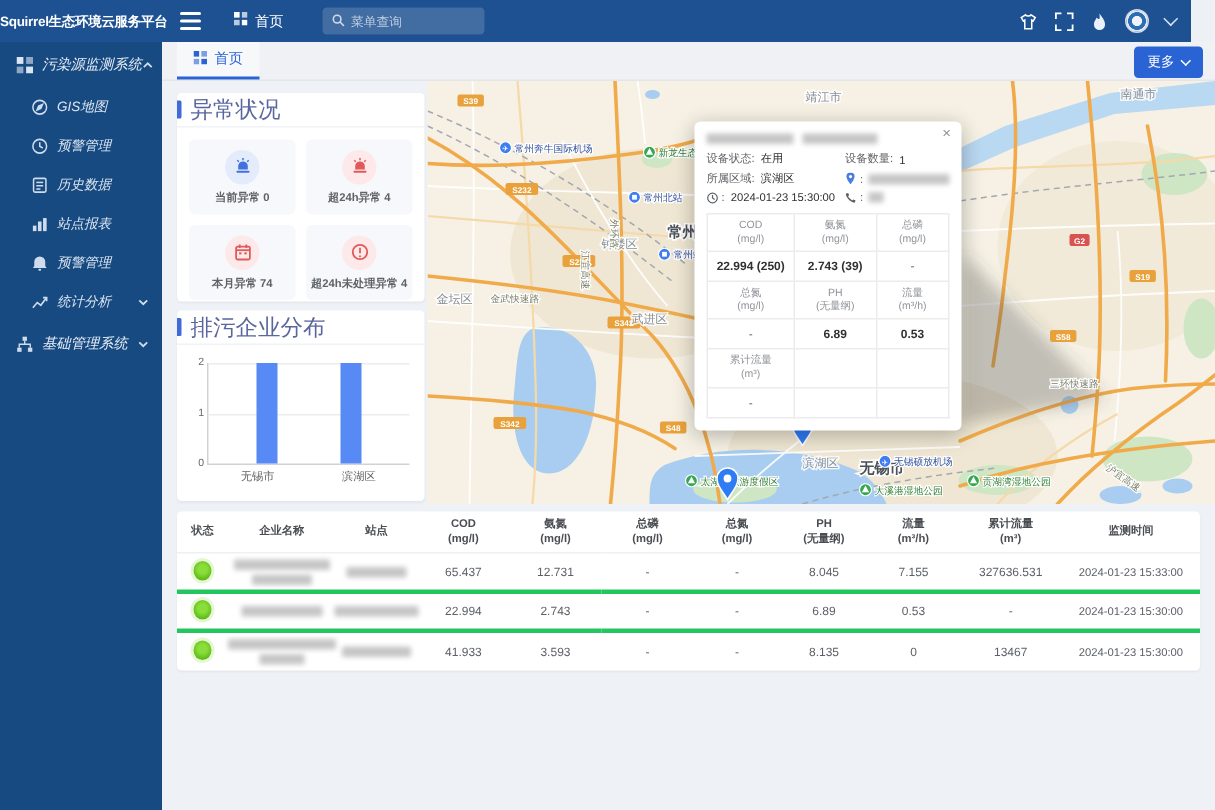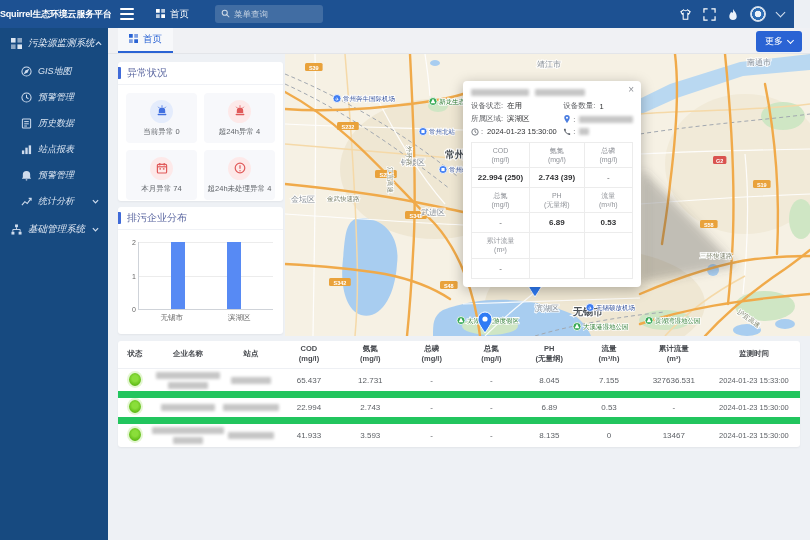--- a/index.html
+++ b/index.html
@@ -34,23 +34,23 @@
   .tabbar{position:relative;height:26px;background:#f0f1f4;border-bottom:1px solid #e3e5e9;display:flex;align-items:flex-end;}
   .tab{margin-left:10px;height:25px;display:flex;align-items:center;gap:5px;padding:0 11px;color:#2a63d4;font-size:9.5px;background:#f7f8fa;border-bottom:2px solid #2a63d4;cursor:pointer;}
   .tab .ticon svg{width:9px;height:9px;}
   .more-btn{position:absolute;right:8px;top:3px;background:#2a63d4;color:#fff;border-radius:3px;padding:4px 9px;font-size:9px;display:flex;align-items:center;gap:5px;cursor:pointer;}
   .more-btn .chev-w{border-color:#fff;width:5px;height:5px;margin-top:-2px;}
   .content{position:absolute;top:26px;left:0;right:0;bottom:0;background:#eef1f5;}
   
   .panel{position:absolute;background:#fff;border-radius:3px;box-shadow:0 1px 2px rgba(0,0,0,.05);}
   .panel-hd{height:23px;display:flex;align-items:center;border-bottom:1px solid #f0f2f6;}
   .panel-hd .bluebar{width:3px;height:12px;background:#3f6ad8;margin-right:6px;border-radius:0 1px 1px 0;}
-  .panel-hd .ptitle{font-size:10px;color:#5a66a0;}
+  .panel-hd .ptitle{font-size:15px;color:#5a66a0;}
   .alerts-panel{left:10px;top:8px;width:165px;height:139px;}
-  .cards{display:grid;grid-template-columns:1fr 1fr;gap:7px;padding:8px;}
+  .cards{display:grid;grid-template-columns:1fr 1fr;gap:7px;padding:8px;font-weight:bold;}
   .card{background:#f7f8fb;border-radius:4px;height:50px;display:flex;flex-direction:column;align-items:center;justify-content:center;gap:4px;cursor:pointer;}
   .circ{width:23px;height:23px;border-radius:50%;display:flex;align-items:center;justify-content:center;}
   .circ svg{width:12px;height:12px;}
   .circ.blue{background:#e4ecfc;color:#4170e0;}
   .circ.red{background:#fde9e9;color:#e05a5a;}
   .card .clbl{font-size:7.5px;color:#5f6368;white-space:nowrap;}
   .chart-panel{left:10px;top:153px;width:165px;height:127px;}
   .chart-wrap{position:relative;margin:12px 10px 0 20px;height:68px;border-left:1px solid #cfd3d9;border-bottom:1px solid #cfd3d9;}
   .gline{position:absolute;left:0;right:0;height:1px;background:#ececec;}
   .ytick{position:absolute;left:-13px;width:10px;text-align:right;font-size:7px;color:#666;transform:translateY(-50%);}
@@ -77,21 +77,21 @@
   .picon svg{width:8px;height:8px;}
   .pmetrics{margin-top:6px;display:grid;grid-template-columns:36% 34% 30%;border-top:1px solid #ececec;border-left:1px solid #ececec;}
   .mcell{border-right:1px solid #ececec;border-bottom:1px solid #ececec;text-align:center;}
   .mhdr{padding:3px 1px;font-size:7px;color:#909399;line-height:1.3;}
   .mval{padding:5px 1px;font-size:8px;font-weight:bold;color:#303133;}
   .mval.dash{font-weight:normal;color:#606266;}
   
   .monitor-panel{left:10px;top:287px;right:10px;}
   .mon-table{width:100%;border-collapse:collapse;table-layout:fixed;}
   .mon-table th{padding:3px 0 4px;font-size:7.5px;color:#4a4d52;font-weight:bold;border-bottom:1px solid #eef0f4;line-height:1.35;}
-  .mon-table td{border-bottom:7px solid #22c55e;height:26px;text-align:center;font-size:8px;color:#5d6166;}
+  .mon-table td{border-bottom:3px solid #22c55e;height:26px;text-align:center;font-size:8px;color:#5d6166;}
   .mon-table tr:last-child td{border-bottom:none;}
   .dot{display:inline-block;width:12px;height:13px;border-radius:50%;background:radial-gradient(circle at 50% 42%, #8ade3a 30%, #5cb814 75%);box-shadow:0 0 0 2px #e4f6d2;}
   .blurstack{display:flex;flex-direction:column;align-items:center;gap:3px;}
 </style>
 </head>
 <body>
 
 <div class="header">
   <div class="logo">Squirrel生态环境云服务平台</div>
   <div class="hamburger">

